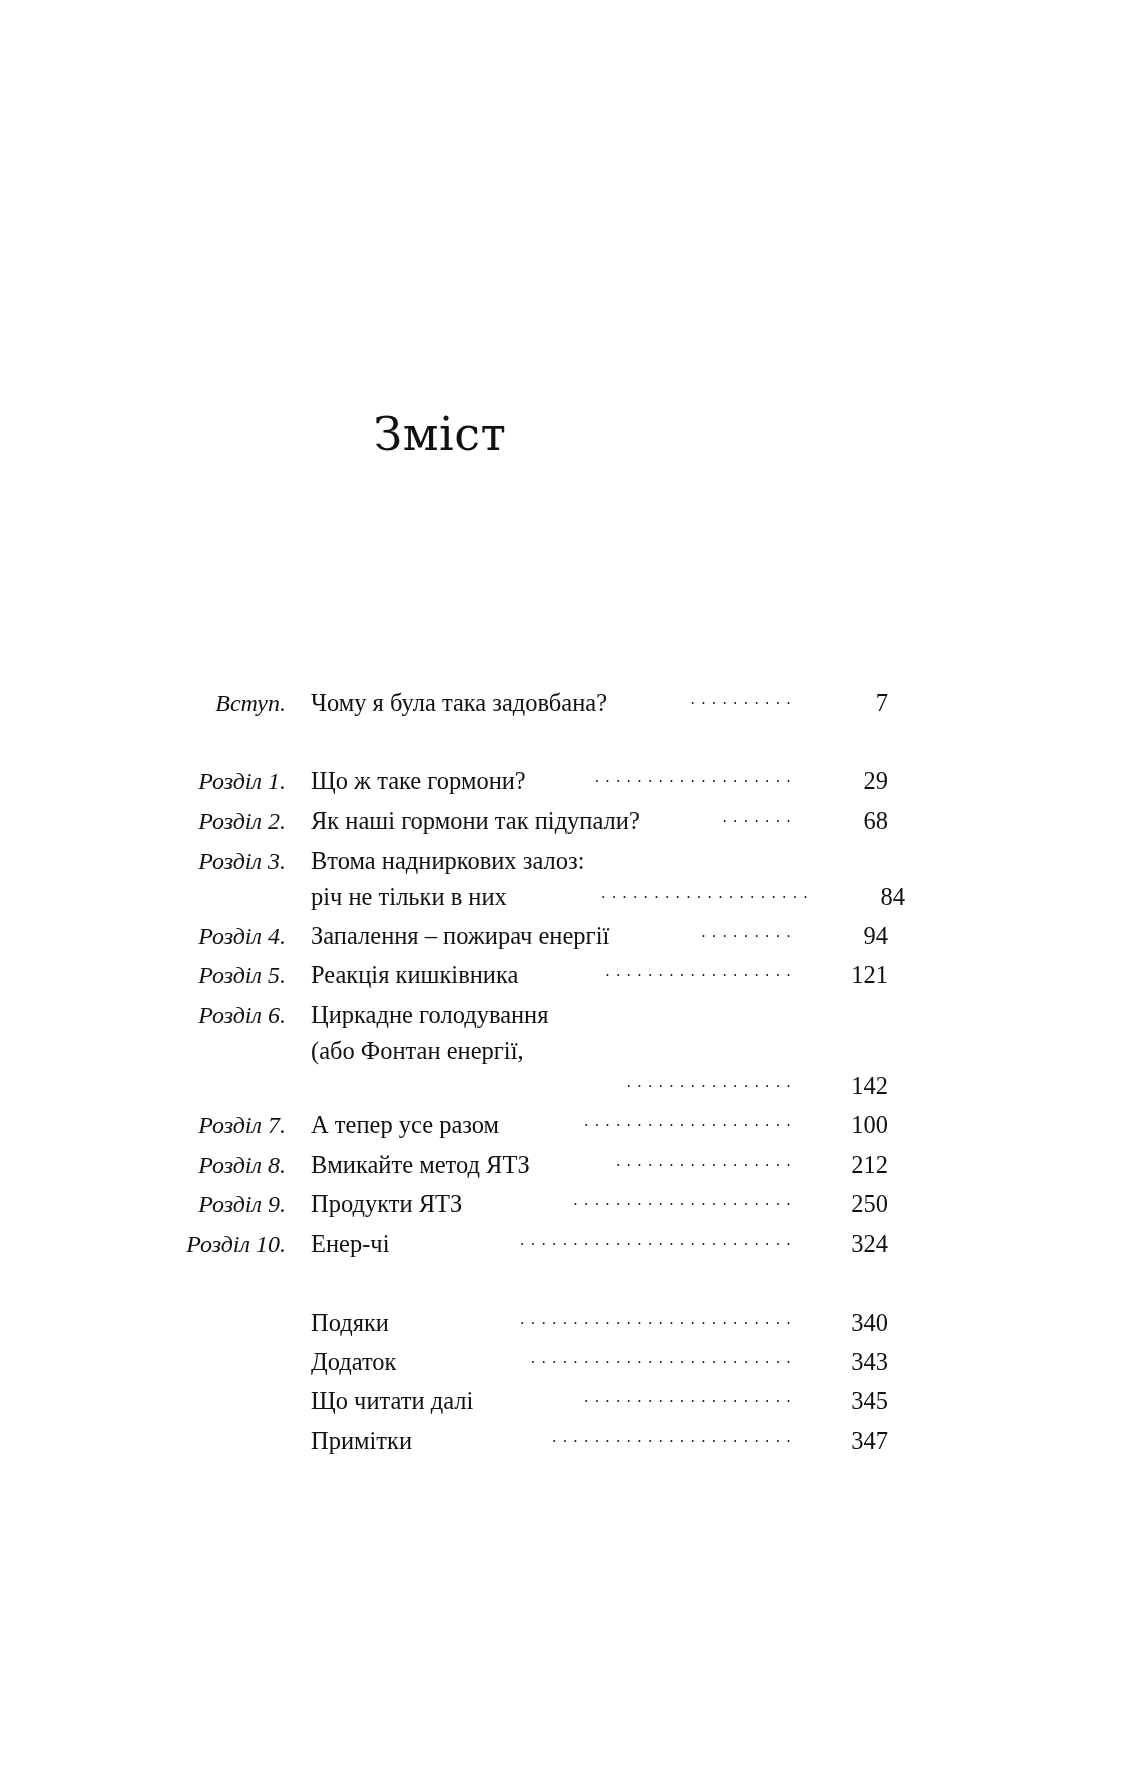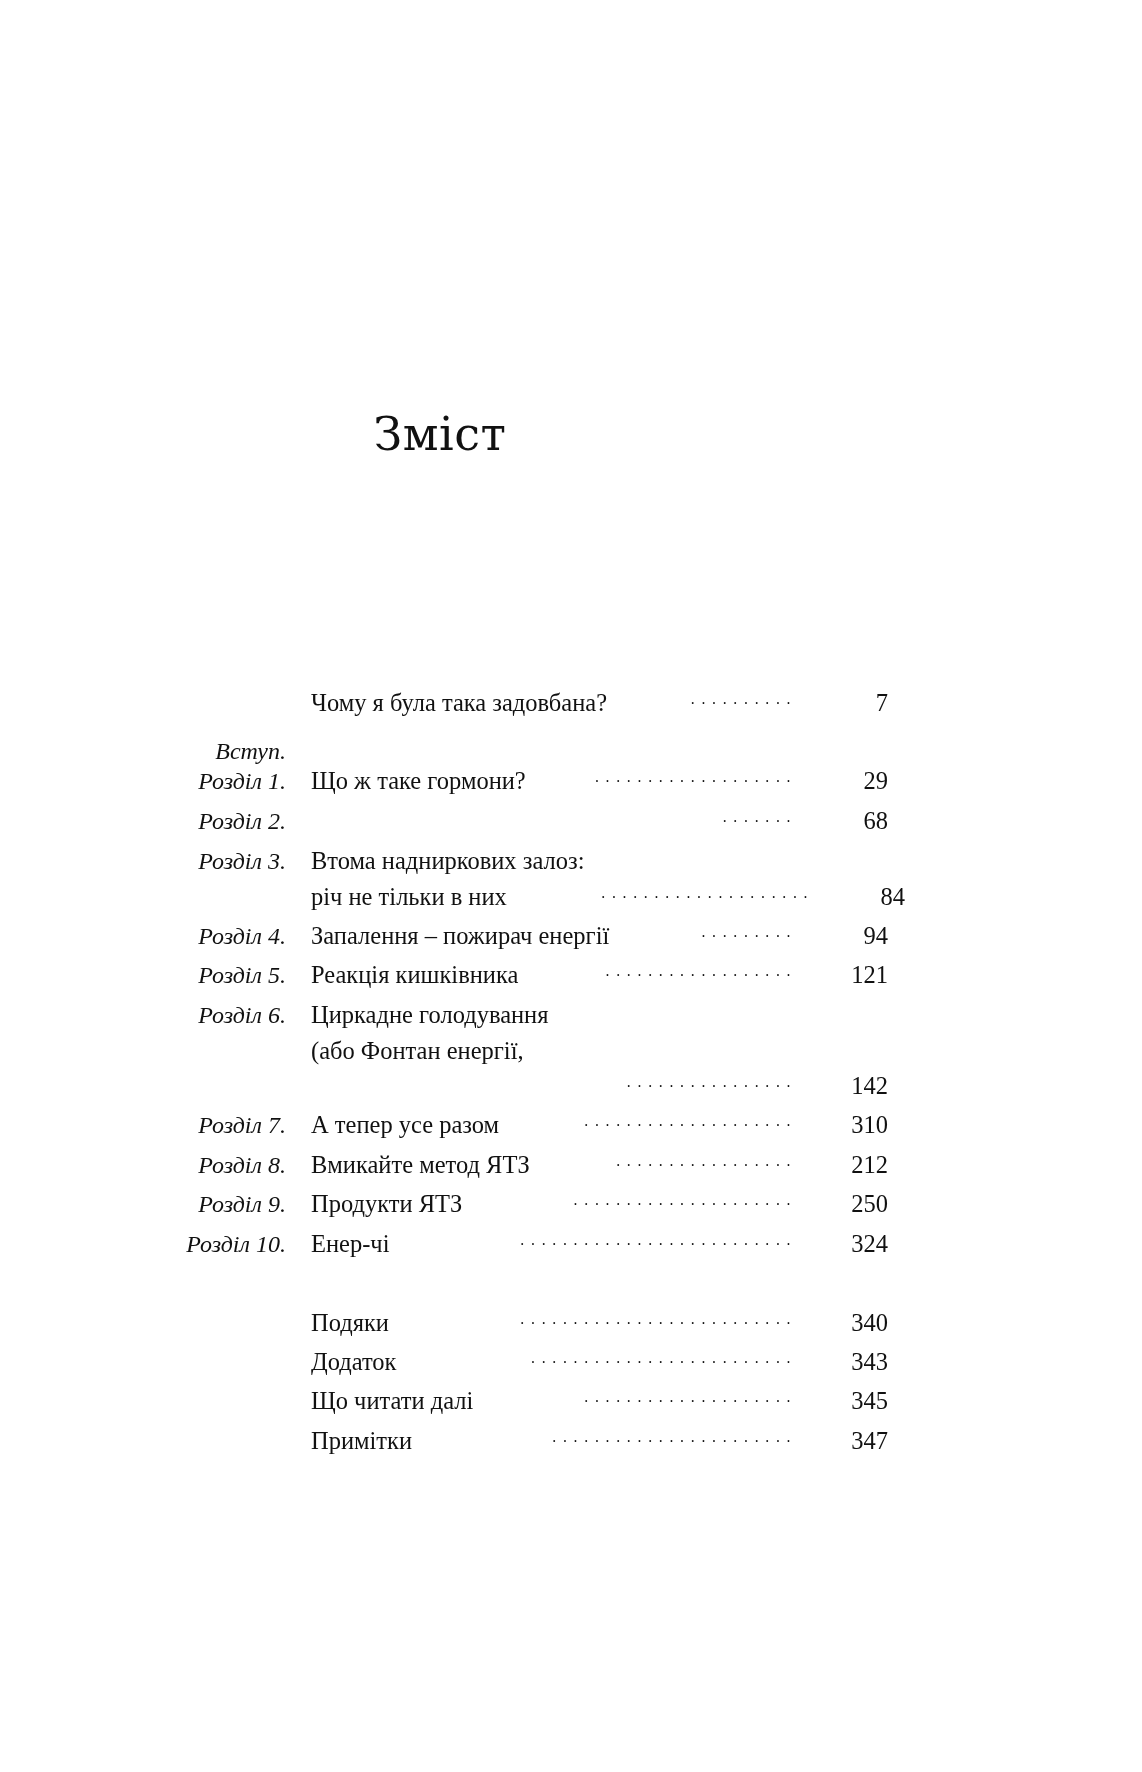--- a/index.html
+++ b/index.html
@@ -15,40 +15,41 @@
   .lead { position:absolute; right:calc(1142px - 797px); white-space:nowrap; letter-spacing:6.2px;
           font-family:"DejaVu Serif",serif; font-size:14px; }
   .pg { position:absolute; right:calc(1142px - 888px); white-space:nowrap; font-family:"Liberation Serif","DejaVu Serif",serif; font-size:24.5px; }
 </style>
 </head>
 <body>
 
 <h1 class="title">Зміст</h1>
 
 <div id="toc">
-    <div class="row" style="top: 686px; margin-top: 48px;">
+    <div class="row" style="top: 686px;">
       <span class="lbl">Вступ.</span>
     </div>
     <div class="row" style="top: 686px;">
       <span class="txt">Чому я була така задовбана?</span>
       <span class="lead">··········</span>
       <span class="pg">7</span>
     </div>
     <div class="row" style="top: 764px;">
       <span class="lbl">Розділ 1.</span>
     </div>
     <div class="row" style="top: 764px;">
       <span class="txt">Що ж таке гормони?</span>
       <span class="lead">···················</span>
       <span class="pg">29</span>
     </div>
     <div class="row" style="top: 804px;">
       <span class="lbl">Розділ 2.</span>
     </div>
     <div class="row" style="top: 804px;">
+      <span class="txt">Як наші гормони так підупали?</span>
       <span class="lead">·······</span>
       <span class="pg">68</span>
     </div>
     <div class="row" style="top: 844px;">
       <span class="lbl">Розділ 3.</span>
     </div>
     <div class="row" style="top: 844px;">
       <span class="txt">Втома надниркових залоз:</span>
     </div>
     <div class="row" style="top: 879.5px; padding-left: 17px;">
@@ -84,21 +85,21 @@
     <div class="row" style="top: 1069px;">
       <span class="lead">················</span>
       <span class="pg">142</span>
     </div>
     <div class="row" style="top: 1108px;">
       <span class="lbl">Розділ 7.</span>
     </div>
     <div class="row" style="top: 1108px;">
       <span class="txt">А тепер усе разом</span>
       <span class="lead">····················</span>
-      <span class="pg">310</span>
+      <span class="pg">100</span>
     </div>
     <div class="row" style="top: 1148px;">
       <span class="lbl">Розділ 8.</span>
     </div>
     <div class="row" style="top: 1148px;">
       <span class="txt">Вмикайте метод ЯТЗ</span>
       <span class="lead">·················</span>
       <span class="pg">212</span>
     </div>
     <div class="row" style="top: 1187px;">

